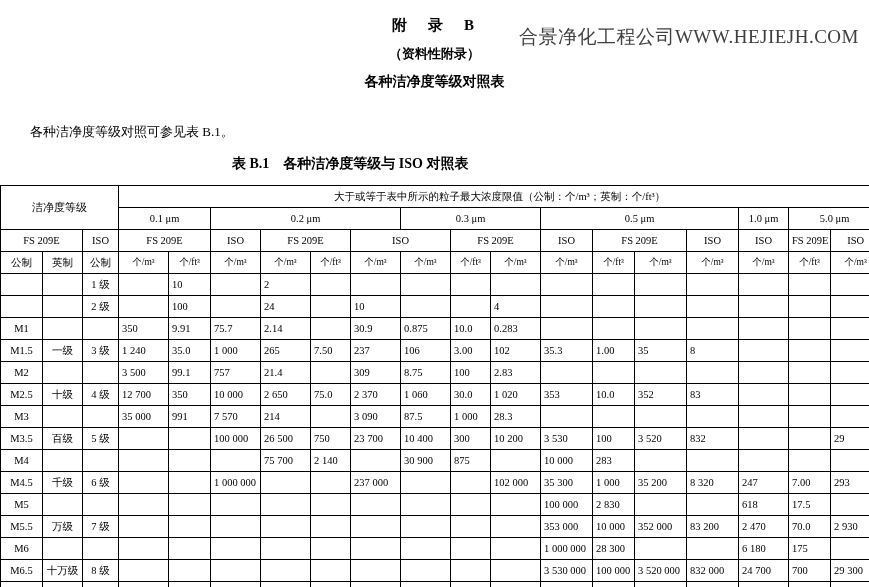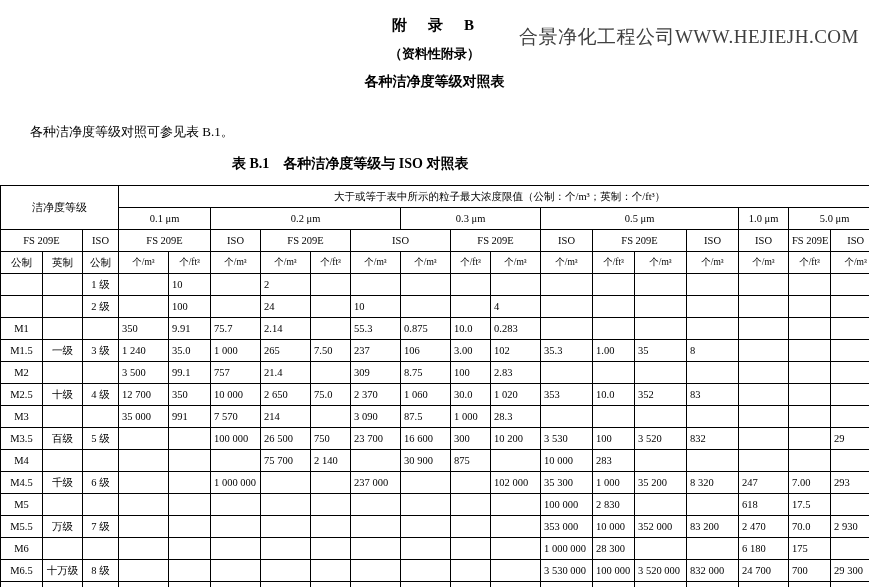--- a/index.html
+++ b/index.html
@@ -221,21 +221,21 @@
 
       <tr>
         <td class="ctr">M1</td>
         <td class="ctr"></td>
         <td class="ctr"></td>
         <td class="lft">350</td>
         <td class="lft">9.91</td>
         <td class="lft">75.7</td>
         <td class="lft">2.14</td>
         <td class="lft"></td>
-        <td class="lft">55.3</td>
+        <td class="lft">30.9</td>
         <td class="lft">0.875</td>
         <td class="lft">10.0</td>
         <td class="lft">0.283</td>
         <td class="lft"></td>
         <td class="lft"></td>
         <td class="lft"></td>
         <td class="lft"></td>
         <td class="lft"></td>
         <td class="lft"></td>
         <td class="lft"></td>
@@ -332,21 +332,21 @@
       <tr>
         <td class="ctr">M3.5</td>
         <td class="ctr">百级</td>
         <td class="ctr">5 级</td>
         <td class="lft"></td>
         <td class="lft"></td>
         <td class="lft">100 000</td>
         <td class="lft">26 500</td>
         <td class="lft">750</td>
         <td class="lft">23 700</td>
-        <td class="lft">16 600</td>
+        <td class="lft">10 400</td>
         <td class="lft">300</td>
         <td class="lft">10 200</td>
         <td class="lft">3 530</td>
         <td class="lft">100</td>
         <td class="lft">3 520</td>
         <td class="lft">832</td>
         <td class="lft"></td>
         <td class="lft"></td>
         <td class="lft">29</td>
       </tr>

